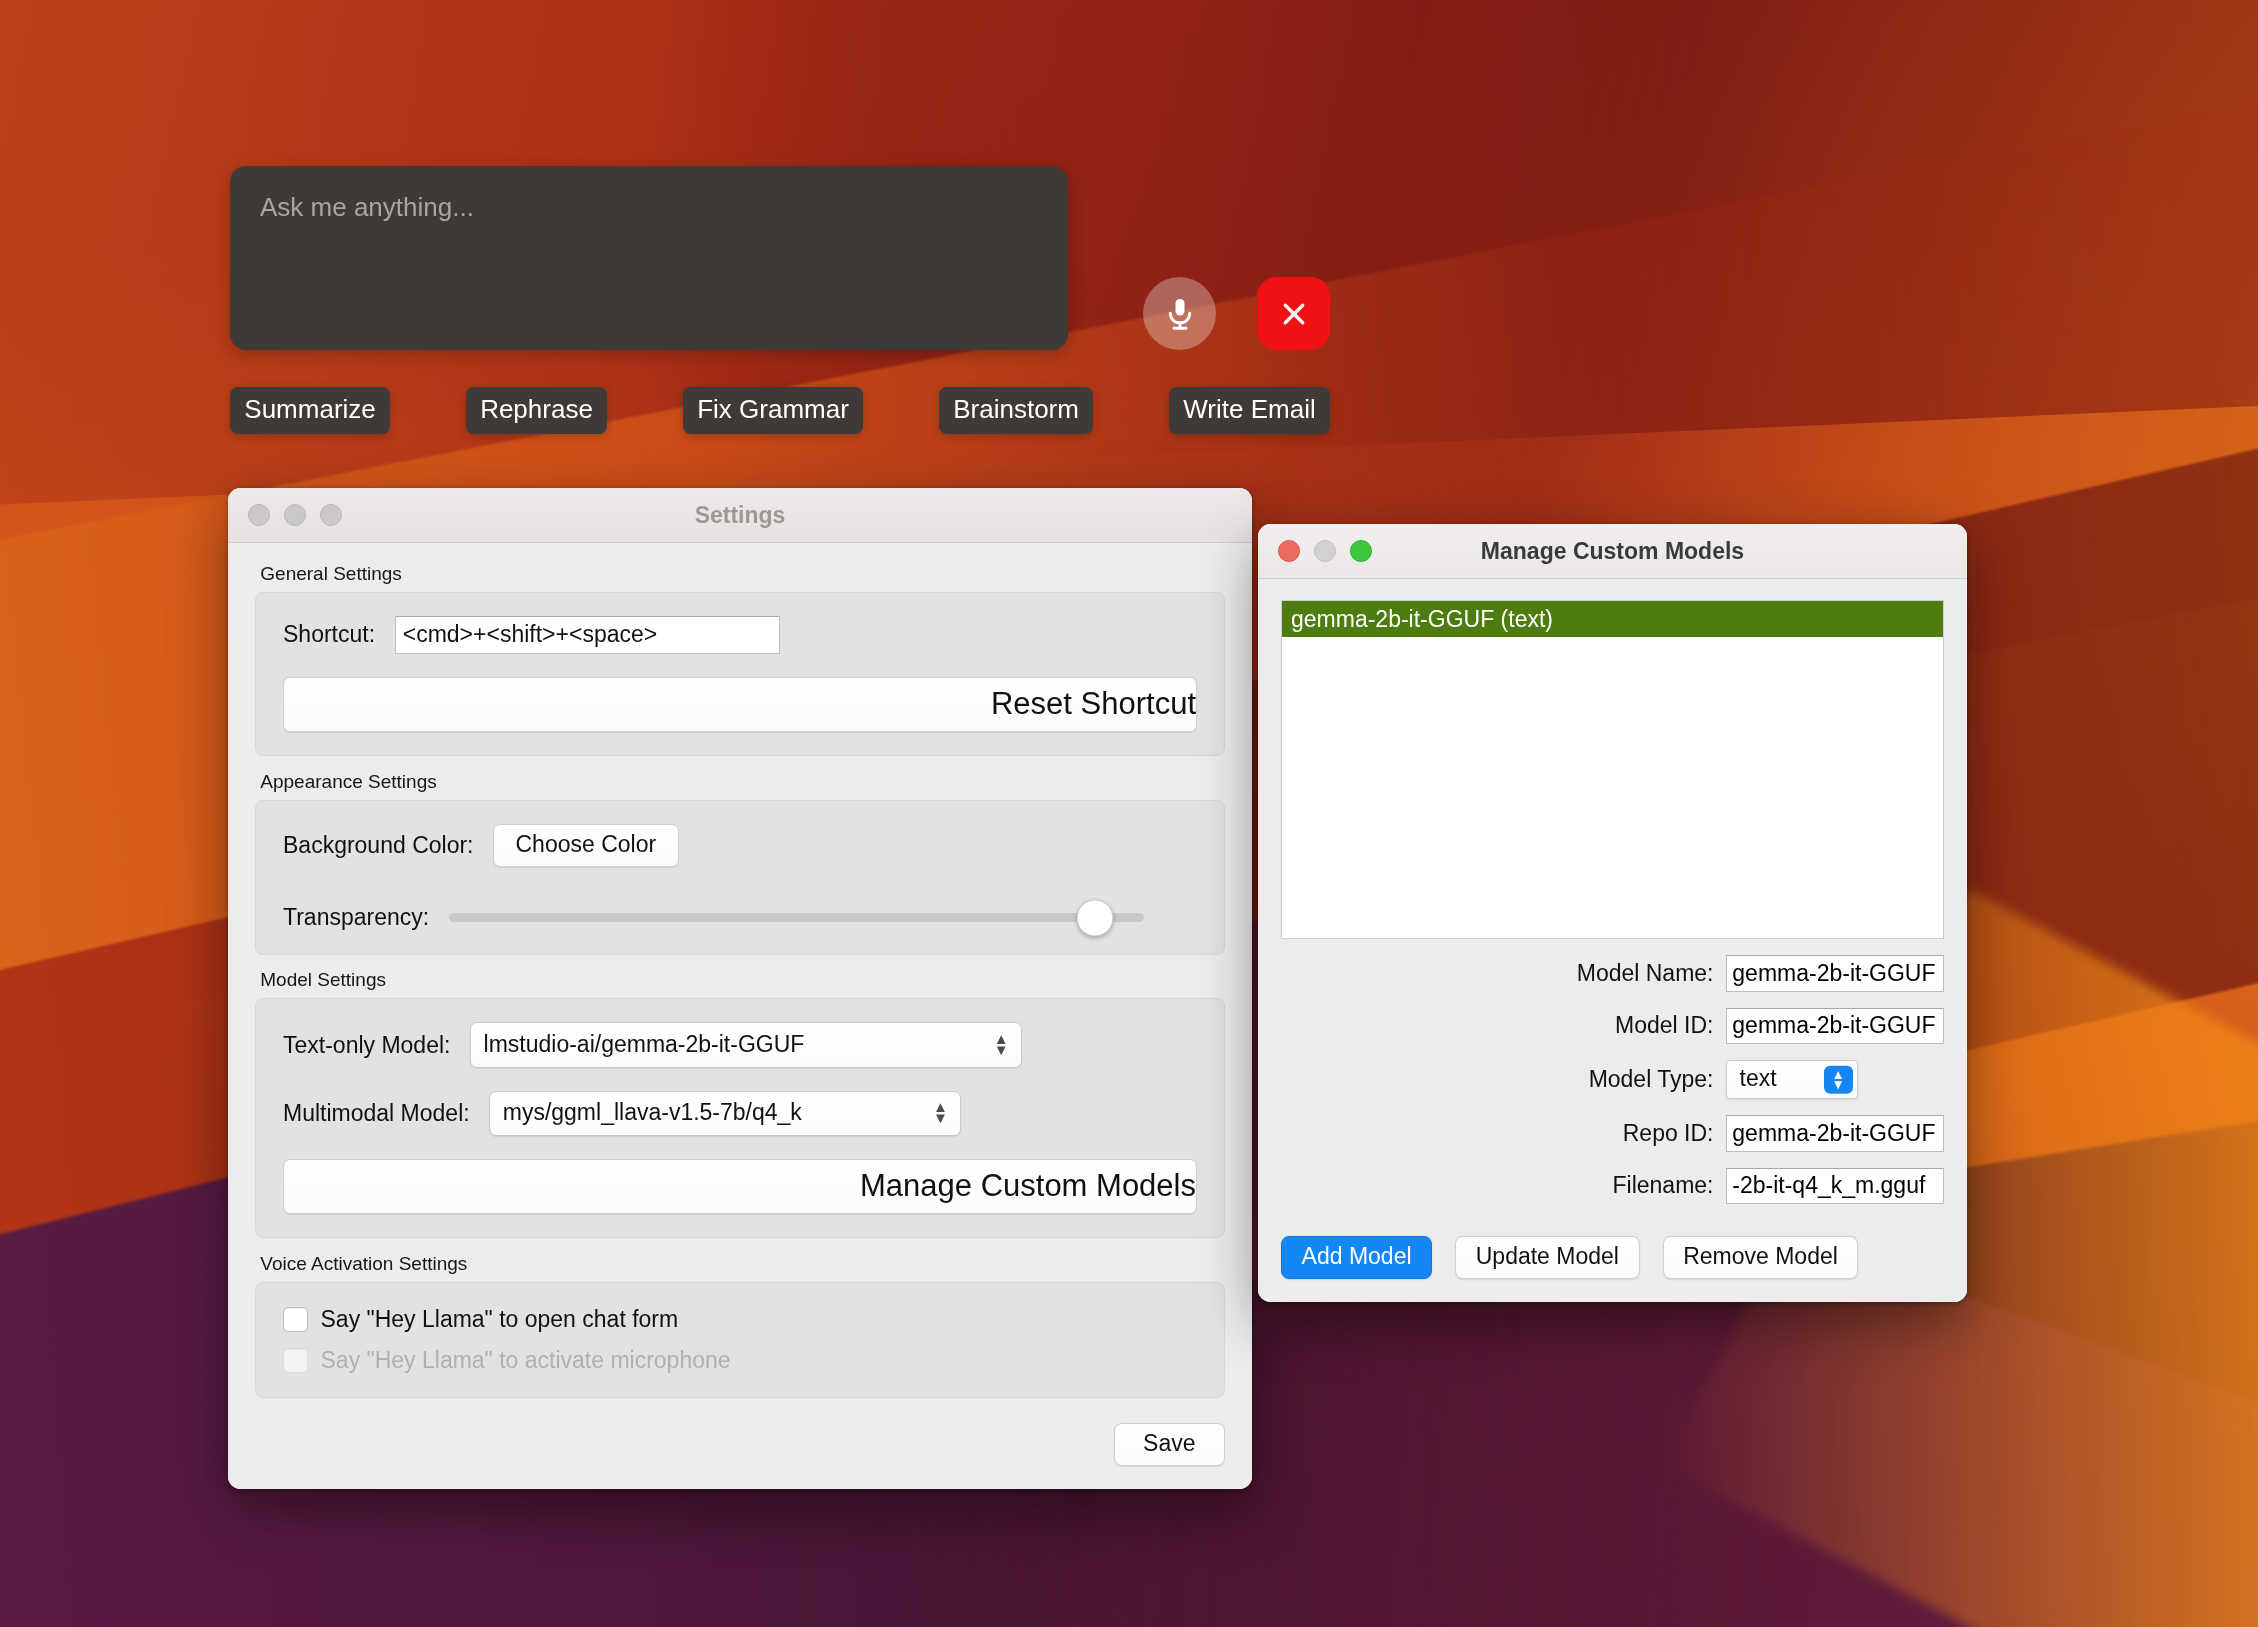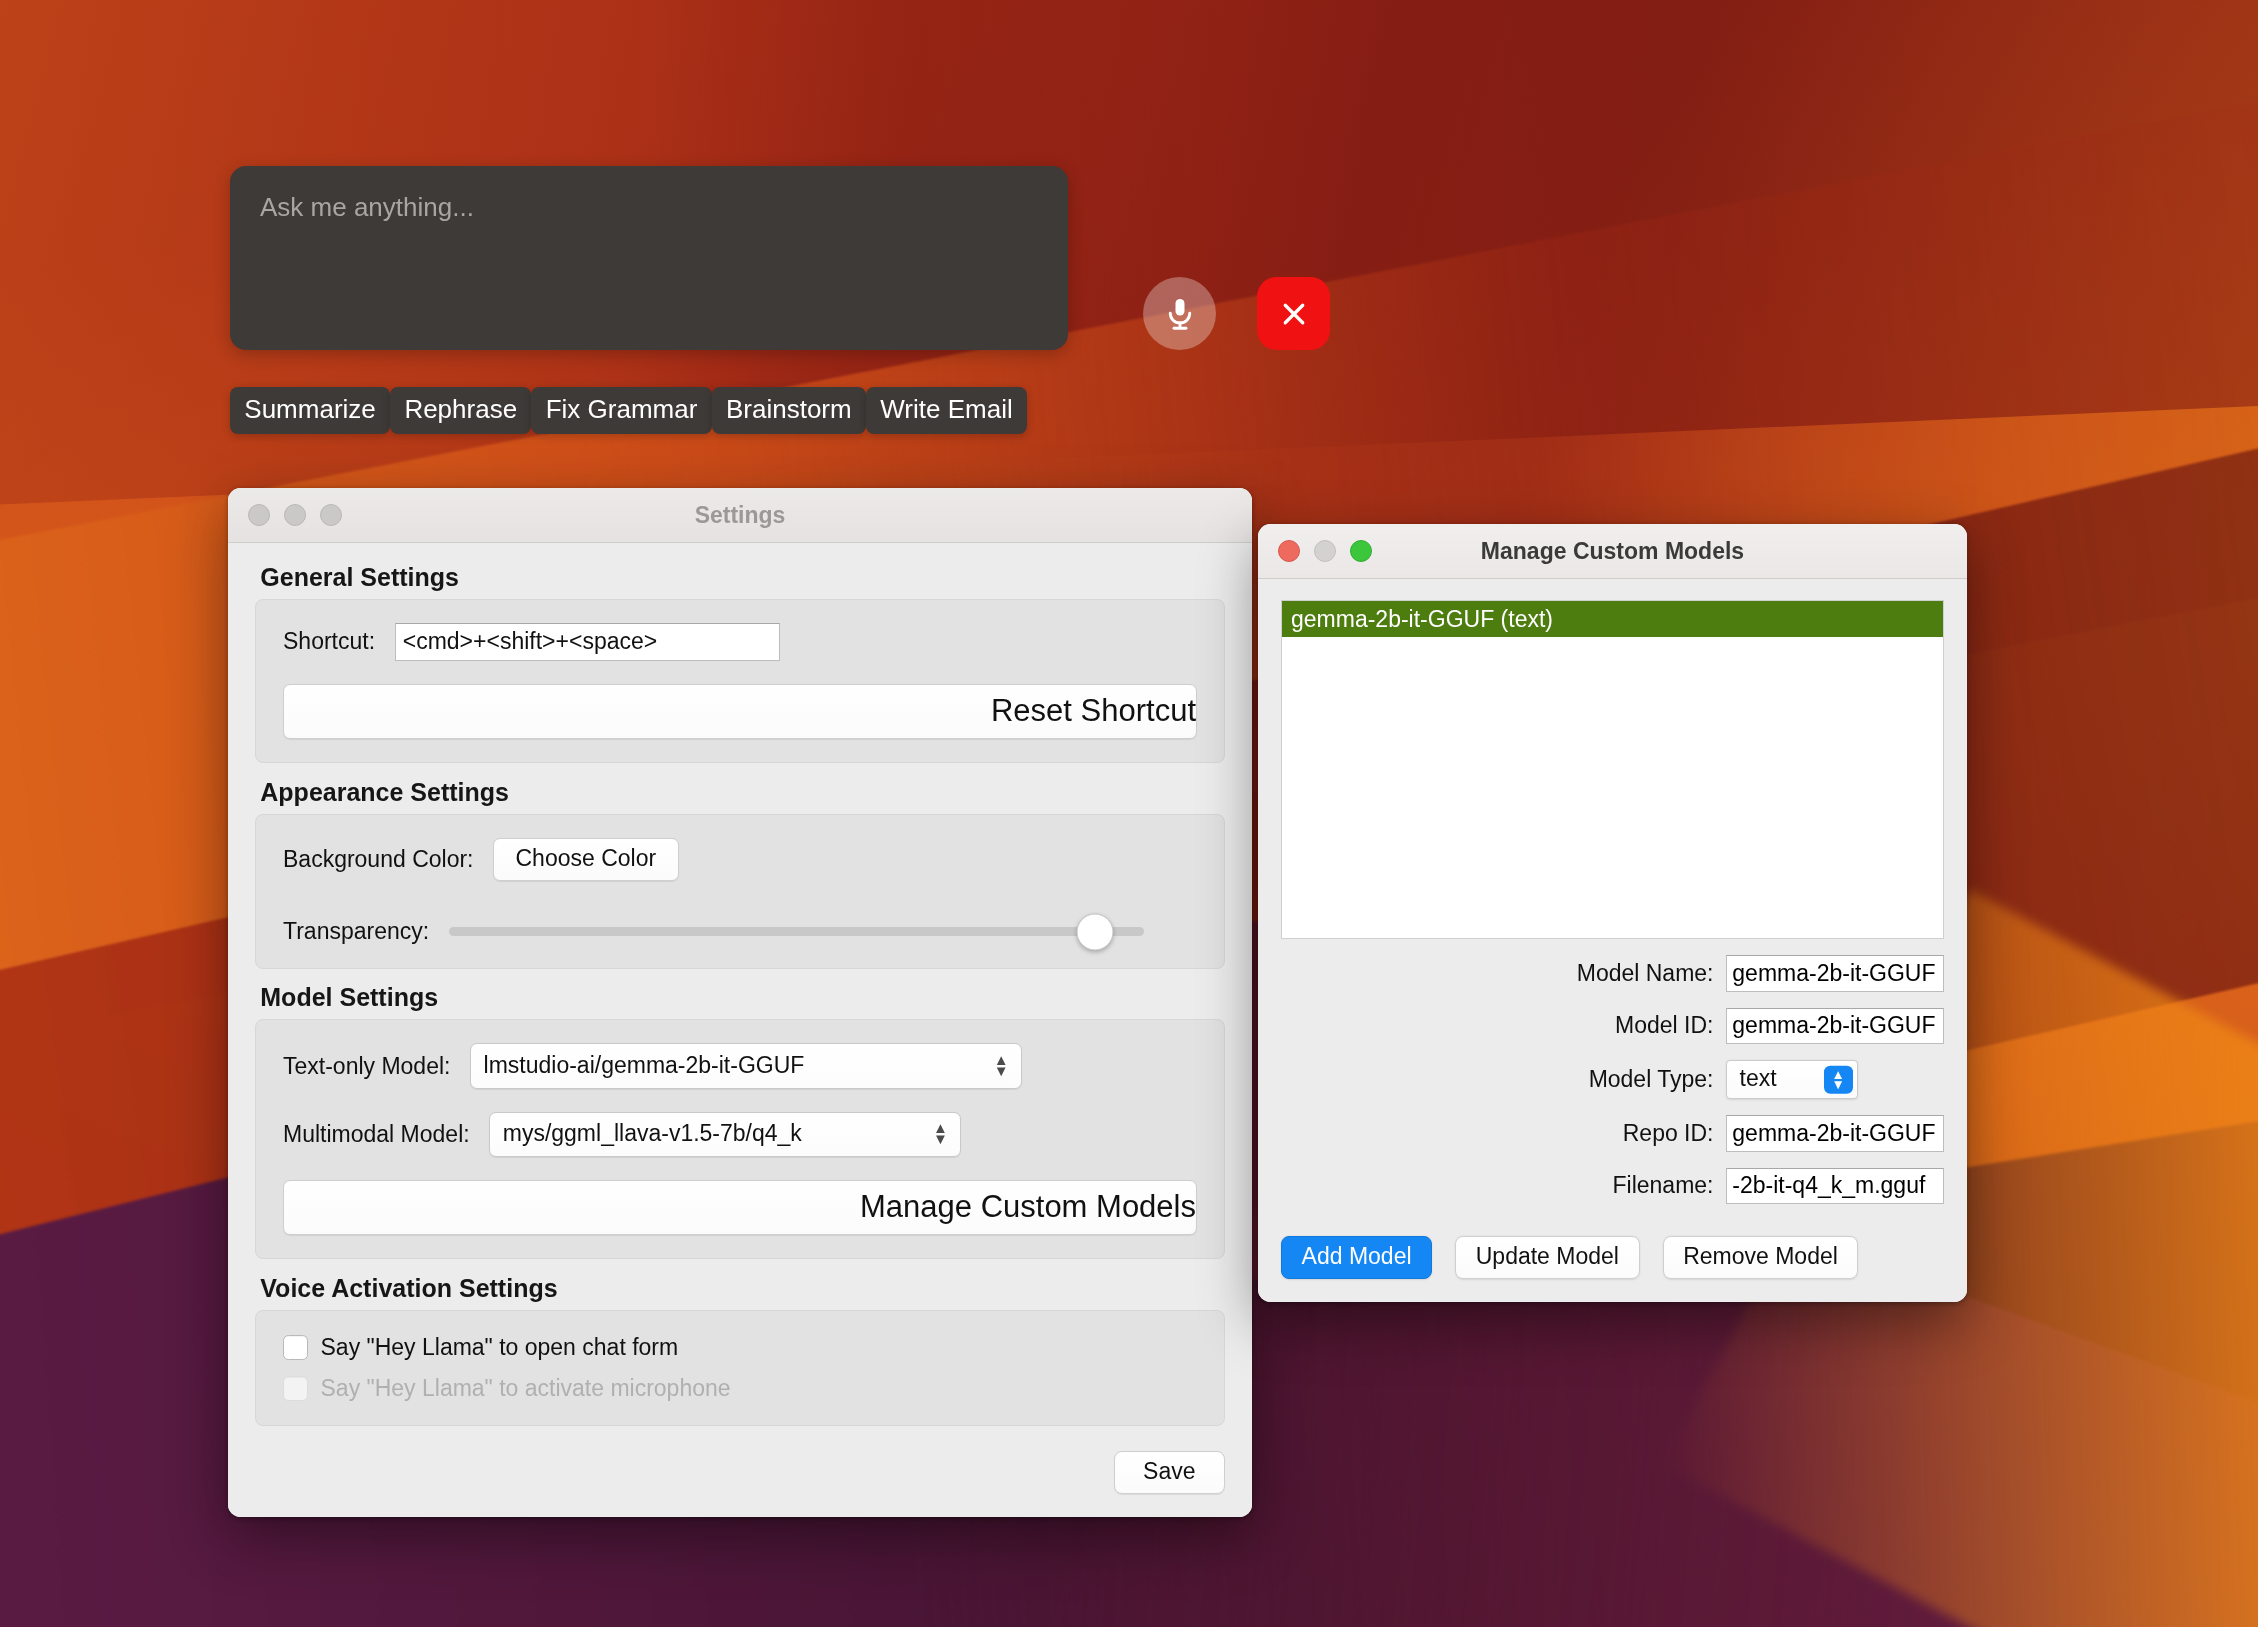--- a/index.html
+++ b/index.html
@@ -100,21 +100,21 @@
   #mic-button svg { width: 36px; height: 36px; }
   #close-button {
     width: 73px; height: 73px; border-radius: 19.6px;
     margin-left: 25px; margin-top: 46px;
     background: #f01212;
     display: flex; align-items: center; justify-content: center;
     cursor: pointer;
   }
   #close-button svg { width: 30px; height: 30px; }
 
-  #quick-actions { display: flex; margin-top: 37px; }
+  #quick-actions { display: flex; margin-top: 37px; justify-content: space-between; }
   .chip {
     background: #3d3a38;
     color: #ffffff;
     font-size: 26px;
     border-radius: 8px;
     padding: 7.1px 14.3px 9px;
     white-space: nowrap;
     cursor: pointer;
     box-shadow: 0 2.7px 9px rgba(0,0,0,.20);
   }
@@ -147,21 +147,21 @@
   #settings-window { height: auto; }
   #settings-window .titlebar {
     background: linear-gradient(#eceae9, #e5e2e1);
   }
   #settings-window .win-title { color: #9b9896; }
   #settings-window .light { background: #cbc9c8; border: 0.9px solid #bab8b7; }
   #settings-body { padding: 19.6px 27px 23px; background: #ececec; }
 
   .group { margin-bottom: 14.3px; }
   .group-label {
-    font-size: 25px; color: #161616; margin: 0 0 7.1px 5.3px; font-weight: bold;
+    font-size: 19px; color: #161616; margin: 0 0 7.1px 5.3px;
   }
   .group-box {
     background: #e2e2e2;
     border: 0.9px solid #d7d7d7;
     border-radius: 8px;
     padding: 23px 27px;
   }
 
   .row { display: flex; align-items: center; }
   .field-label { font-size: 23px; color: #111; }

